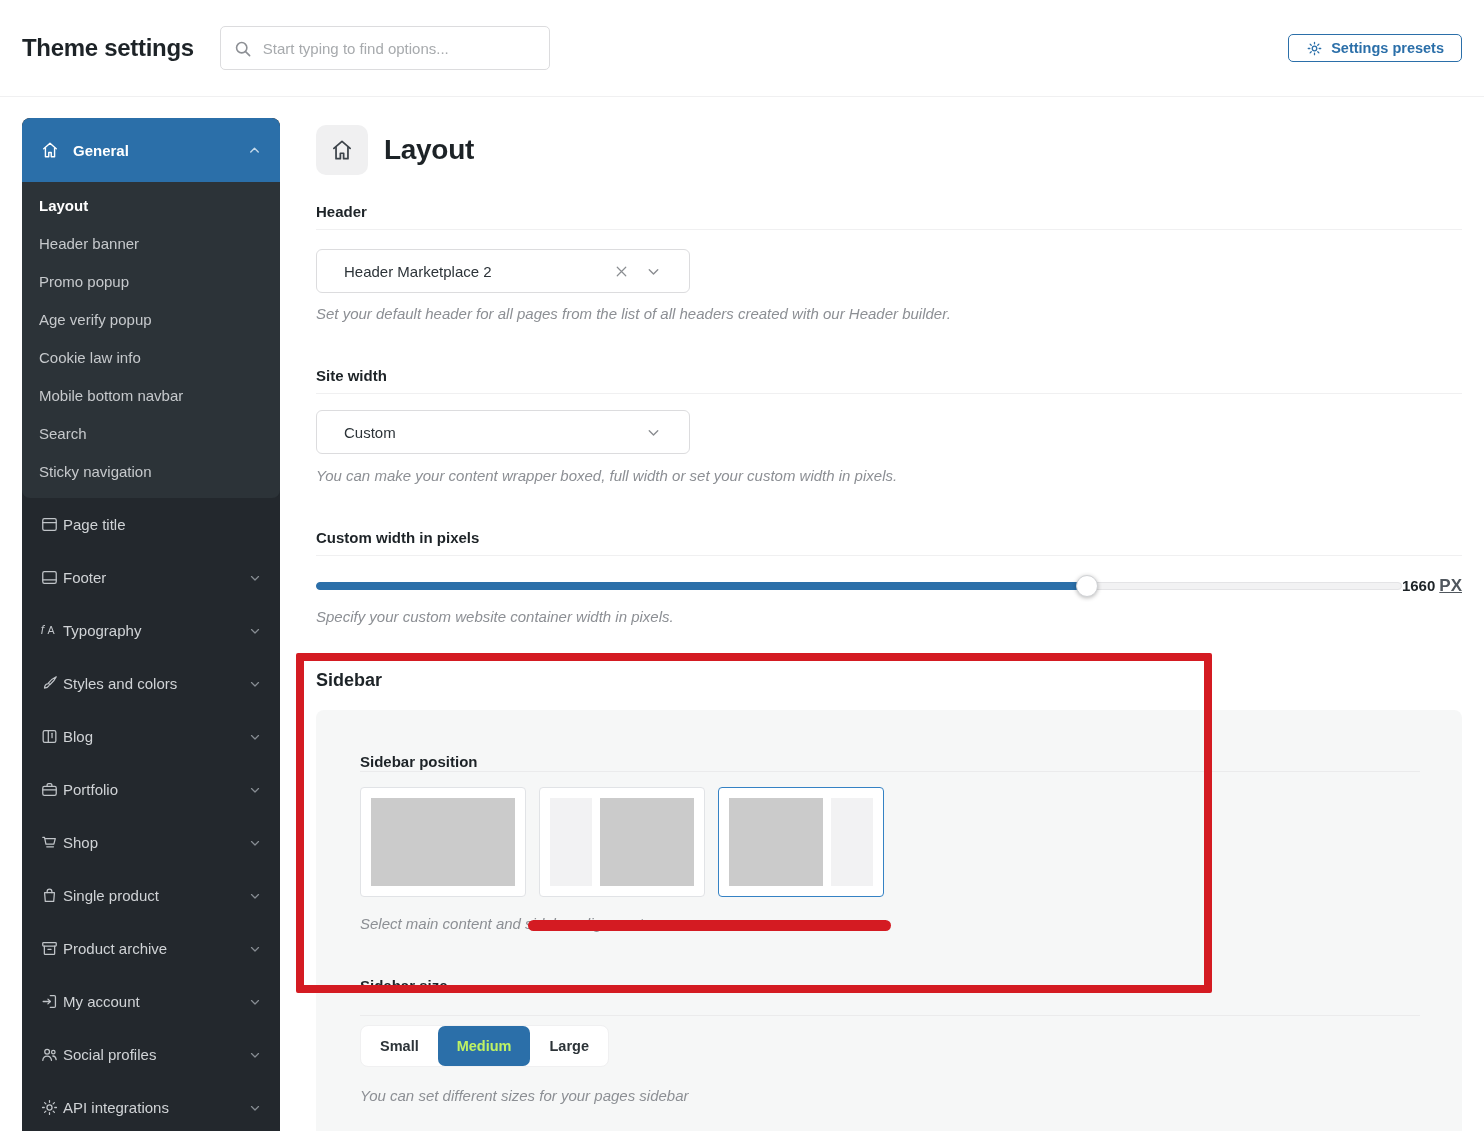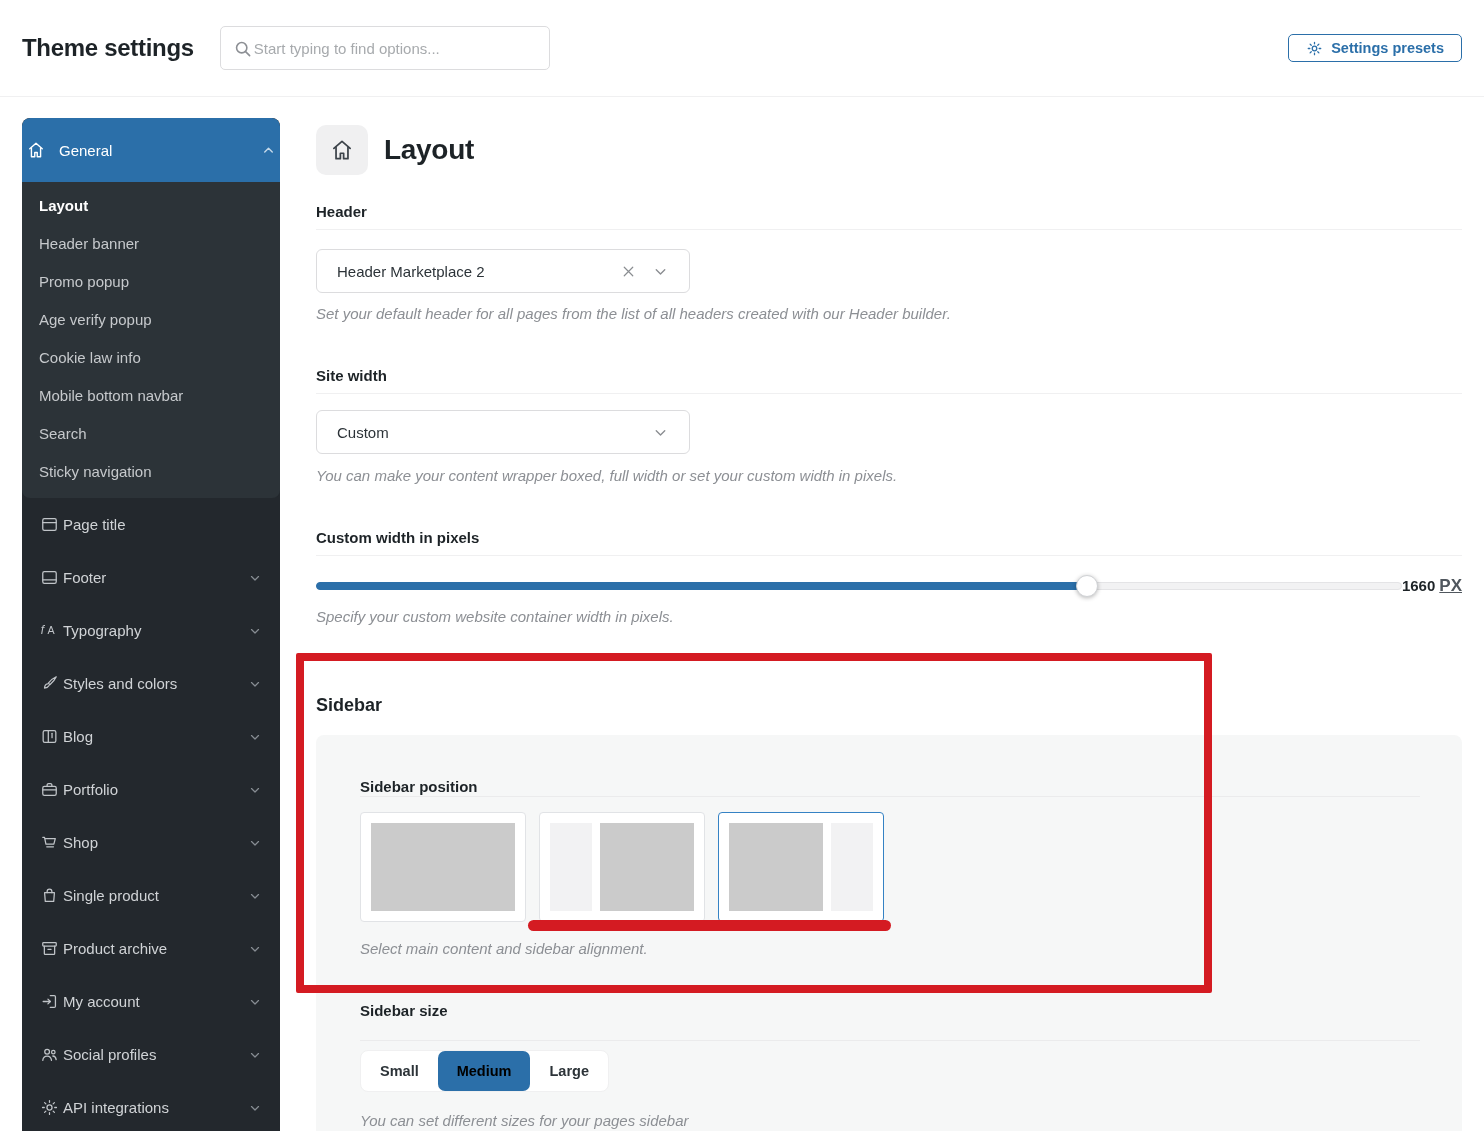--- a/index.html
+++ b/index.html
@@ -16,21 +16,21 @@
   
   .topbar{
     position:absolute; left:0; top:0; width:100%; height:97px;
     background:#fff; border-bottom:1px solid #f0f0f1;
     display:flex; align-items:center; padding:0 22px;
   }
   .app-title{ font-size:24px; font-weight:700; letter-spacing:-.3px; color:#1d2327; }
   .search-box{
     margin-left:26px; width:330px; height:44px;
     border:1px solid #dcdcde; border-radius:5px;
-    display:flex; align-items:center; padding:0 12px; gap:2px; background:#fff;
+    display:flex; align-items:center; padding:0 12px; gap:11px; background:#fff;
   }
   .search-box input{
     border:none; outline:none; flex:1; font-size:15px;
     font-family:"Liberation Sans", sans-serif; color:#2c3338; background:transparent;
   }
   .search-box input::placeholder{ color:#a7aaad; }
   .presets-btn{
     margin-left:auto; height:28px; padding:0 17px;
     border:1px solid #2b6fa9; border-radius:5px; background:#fff;
     display:flex; align-items:center; gap:8px;
@@ -38,22 +38,22 @@
     font-family:"Liberation Sans", sans-serif;
   }
 
   
   .sidenav{
     position:absolute; left:22px; top:118px; width:258px; height:1013px;
     background:#23282d; border-radius:8px 8px 0 0; overflow:hidden;
   }
   .nav-general{
     height:64px; background:#2b6fa9; border-radius:8px 8px 0 0;
-    display:flex; align-items:center; gap:13px; padding:0 4px;
-    color:#fff; font-size:15px; font-weight:400; cursor:pointer;
+    display:flex; align-items:center; gap:13px; padding:0 18px;
+    color:#fff; font-size:15px; font-weight:700; cursor:pointer;
   }
   .nav-general .chev{ margin-left:auto; opacity:.95; }
   .subnav{
     background:#2c3338; border-radius:0 0 8px 8px;
     padding:4px 0 8px;
   }
   .subitem{
     height:38px; display:flex; align-items:center; padding:0 17px;
     color:#c6c9cc; font-size:15px; cursor:pointer;
   }
@@ -76,21 +76,21 @@
 
   .field-label{ font-size:15px; font-weight:700; color:#1d2327; line-height:18px; }
   .divider{ height:1px; background:#f0f0f1; width:100%; }
   .desc{ font-size:15px; font-style:italic; color:#8c8f94; line-height:20px; }
 
   .lbl-header{ margin-top:27px; }
   .div-1{ margin-top:8px; }
   .select{
     margin-top:19px; width:374px; height:44px;
     border:1px solid #dcdcde; border-radius:6px; background:#fff;
-    display:flex; align-items:center; padding:0 20px; font-size:15px; color:#2c3338;
+    display:flex; align-items:center; padding:0 27px; font-size:15px; color:#2c3338;
     cursor:pointer;
   }
   .select .clear-x{ margin-left:auto; color:#8a8d91; cursor:pointer; }
   .select .chev{ margin-left:15px; color:#8a8d91; }
   .select .chev.only{ margin-left:auto; }
   .desc-1{ margin-top:11px; }
   .lbl-sitewidth{ margin-top:43px; }
   .select-2{ margin-top:16px;text-align:right; }
   .desc-2{ margin-top:12px; }
   .lbl-customwidth{ margin-top:43px; }
@@ -106,21 +106,21 @@
   .slider-thumb{
     position:absolute; left:calc(71% - 11px); top:-8px;
     width:22px; height:22px; border-radius:50%; background:#fff;
     border:1px solid #d0d2d5; box-shadow:0 1px 4px rgba(0,0,0,.28); cursor:grab;
   }
   .slider-value{ flex:none; display:flex; align-items:baseline; gap:4px; }
   .slider-num{ font-size:15px; font-weight:700; color:#1d2327; }
   .slider-unit{ font-size:17px; font-weight:700; color:#50575e; text-decoration:underline; }
   .desc-3{ margin-top:10px; }
 
-  .group-heading{ margin-top:68px; font-size:18px; font-weight:700; }
+  .group-heading{ margin-top:43px; font-size:18px; font-weight:700; }
 
   .panel{
     margin-top:19px; height:430px; background:#f6f7f7;
     border-radius:8px 8px 0 0; padding:43px 42px 0 44px;
   }
   .panel .divider{ background:#ebebec; }
   .cards{ margin-top:15px; display:flex; gap:13px; }
   .opt-card{
     width:166px; height:110px; background:#fff; border:1px solid #e1e3e6;
     border-radius:4px; padding:10px; display:flex; gap:8px; cursor:pointer;
@@ -133,21 +133,21 @@
   .div-size{ margin-top:20px; }
   .segment{
     margin-top:9px; display:inline-flex; background:#fff;
     border:1px solid #f0f0f1; border-radius:8px; height:42px; align-items:stretch;
     overflow:hidden;
   }
   .seg-item{
     display:flex; align-items:center; padding:0 19px;
     font-size:14.5px; font-weight:700; color:#2c3338; cursor:pointer; border-radius:7px;
   }
-  .seg-item.active{ background:#2b6fa9; color:#000000; }
+  .seg-item.active{ background:#2b6fa9; color:#bef264; }
   .desc-size{ margin-top:19px; }
 
   
   .anno-box{
     position:absolute; left:296px; top:653px; width:916px; height:340px;
     border:8px solid #d41b22; border-radius:2px; pointer-events:none; z-index:60;
   }
   .anno-underline{
     position:absolute; left:528px; top:920px; width:363px; height:11px;
     background:#d41b22; border-radius:6px; pointer-events:none; z-index:60;

